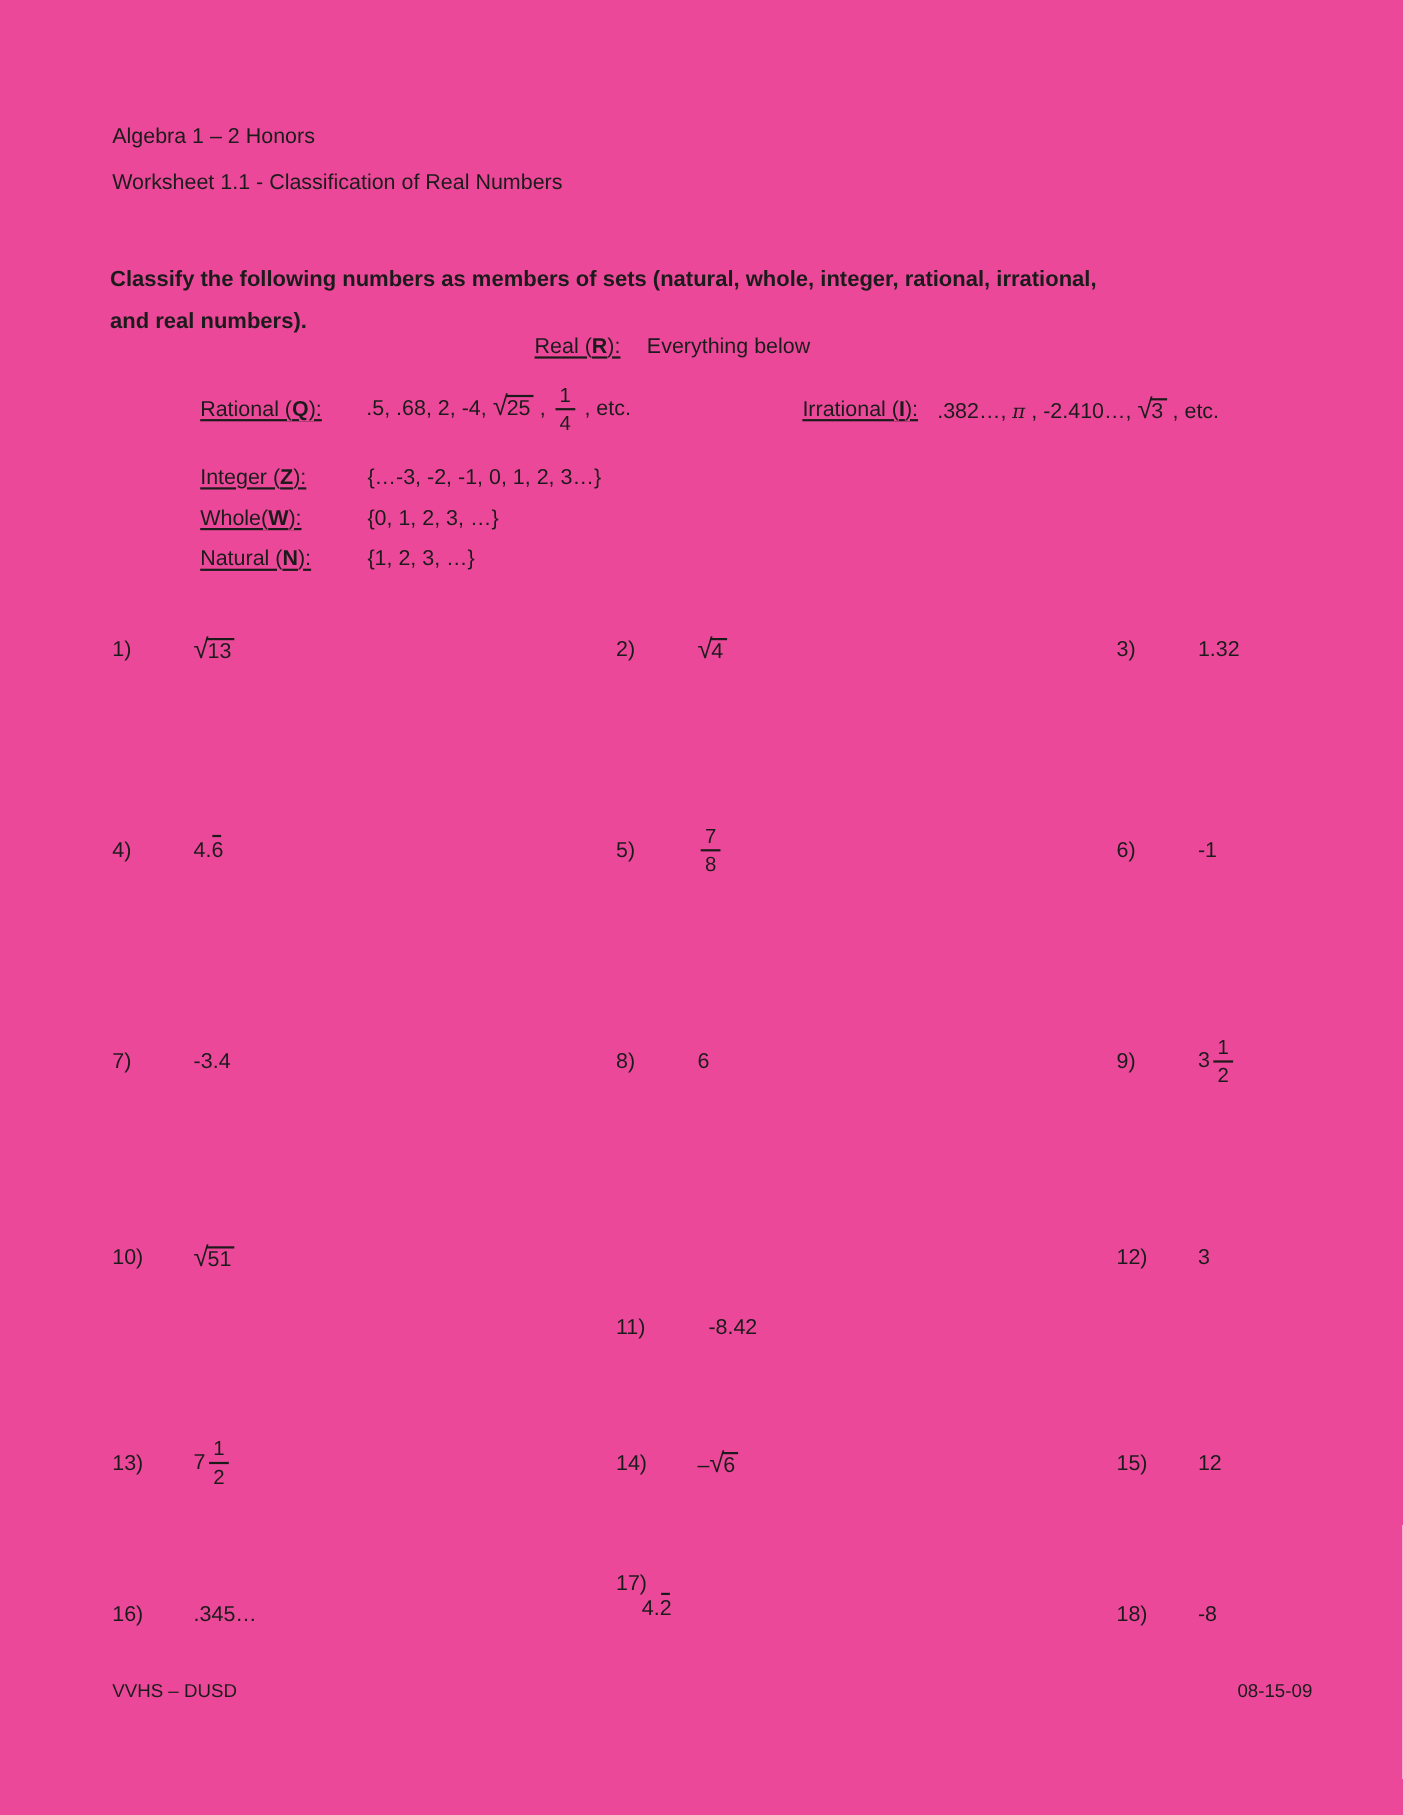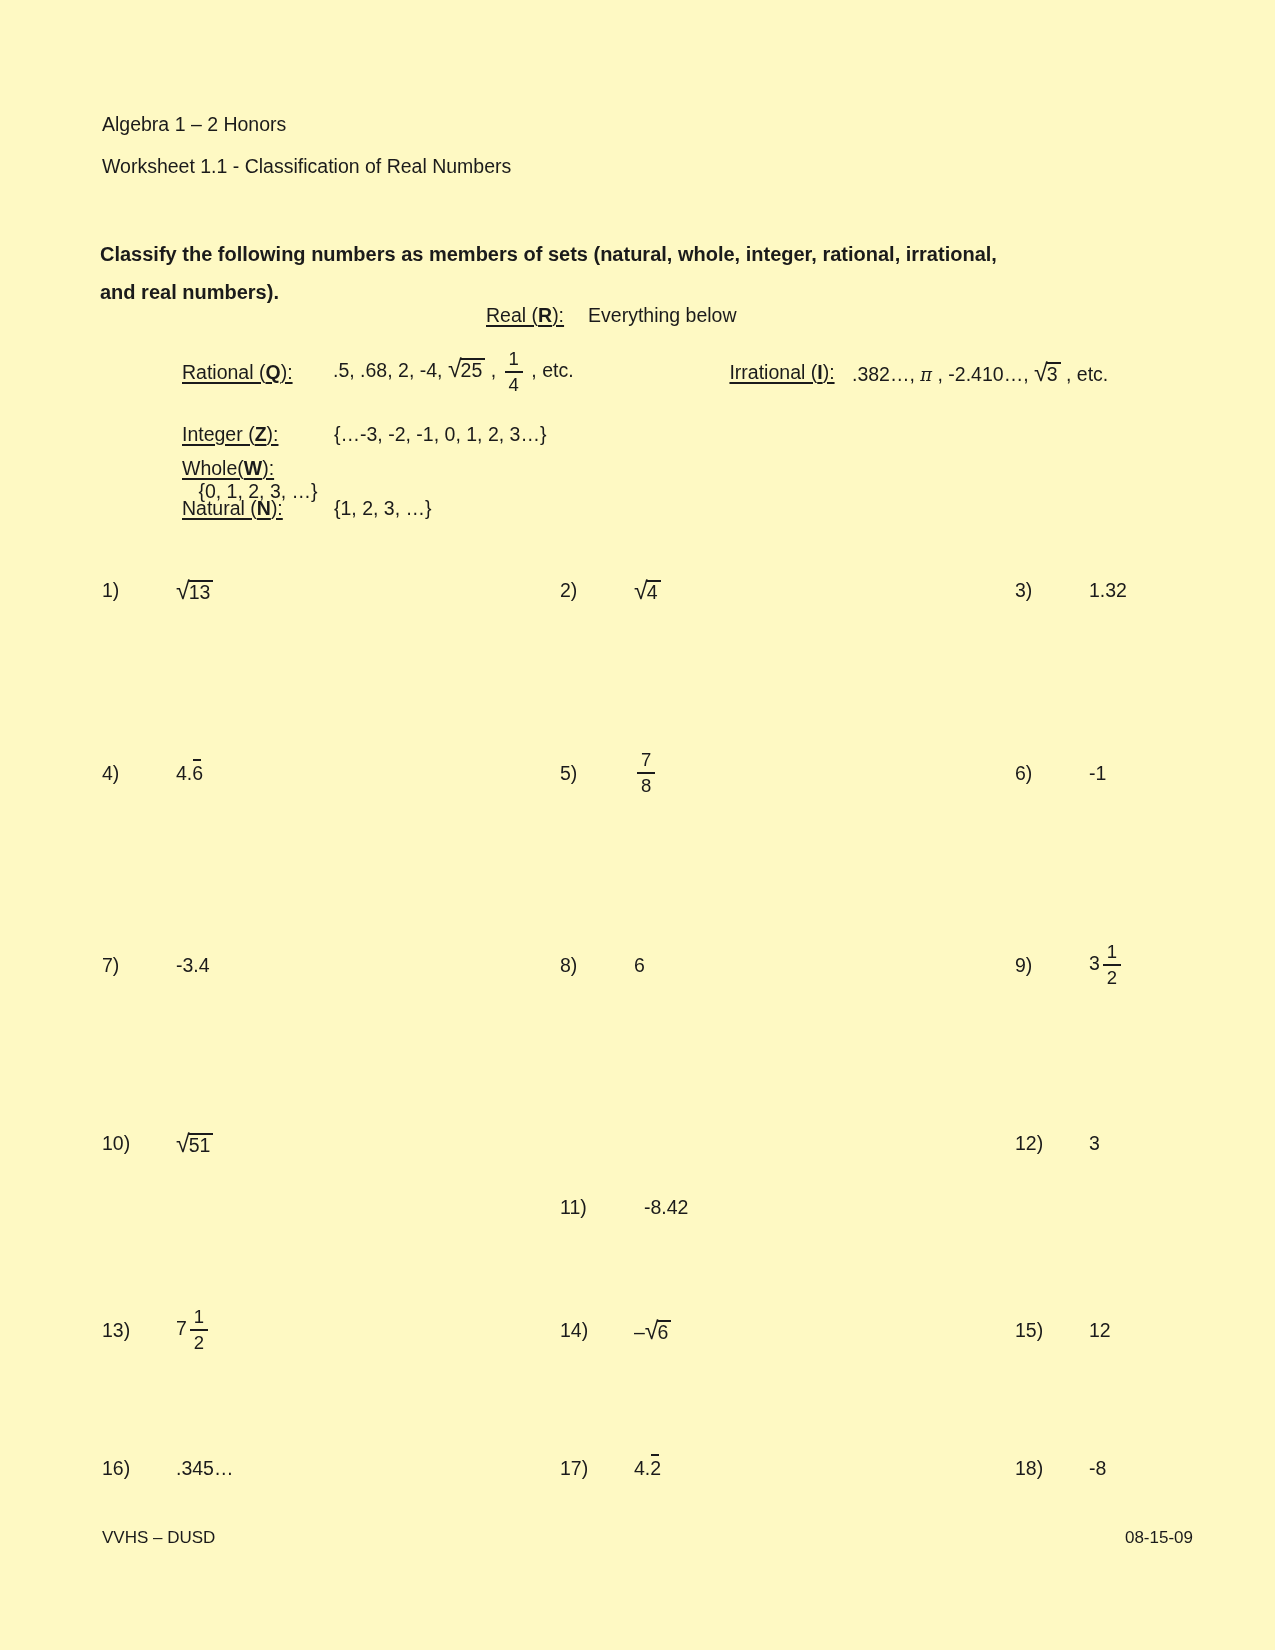--- a/index.html
+++ b/index.html
@@ -1,38 +1,38 @@
 <!DOCTYPE html>
 <html><head>
 <meta charset="utf-8">
 <style>
   html,body{margin:0;padding:0;background:#fafafa;}
   .page{
     position:relative;width:1275px;height:1650px;margin:0 auto;
-    background:#fef9c3;color:#1b1b1b;
+    background:#ec4899;color:#1b1b1b;
     font-family:"Liberation Sans","DejaVu Sans",sans-serif;
     font-size:19.5px;overflow:hidden;
   }
   
   .hleft{position:absolute;left:102px;top:103px;line-height:42px;}
   .hright{position:absolute;left:869px;top:103px;line-height:42px;}
   
   .instructions{position:absolute;left:100px;top:222px;font-weight:bold;font-size:20px;line-height:38px;margin-top:13px;}
   
   .def-label{text-decoration:underline;text-underline-offset:3px;text-decoration-thickness:1.5px;}
   .real-line{position:absolute;left:486px;top:304px;}
   .real-line .rv{margin-left:24px;}
   .def-row{position:absolute;display:flex;align-items:center;}
   .def-rational{left:182px;top:344px;height:56px;}
   .def-irrational{left:712px;top:344px;height:56px;text-align:center;}
   .def-rational .lblbox{width:151px;}
   .def-irrational .lblbox{width:140px;}
   .def-simple{left:182px;height:28px;}
   .def-integer{top:420px;}
-  .def-whole{top:457px;flex-direction:column;}
+  .def-whole{top:457px;}
   .def-natural{top:494px;}
   .def-simple .lblbox{width:152px;}
   .tk-ital{font-style:italic;font-family:"DejaVu Serif",serif;font-size:0.92em;}
   
   .sqrt{display:inline-block;white-space:nowrap;}
   .sqrt .sign{font-size:1.28em;}
   .sqrt .rcd{display:inline-block;border-top:2px solid currentColor;line-height:1.12;padding:0 3px 0 1px;margin-left:-2px;}
   .frac{display:inline-block;vertical-align:middle;text-align:center;line-height:1.08;margin:0 3px;font-size:0.95em;}
   .frac .fn{display:block;padding:0 4px 2px;}
   .frac .fd{display:block;border-top:2px solid currentColor;padding:2px 4px 0;}
@@ -150,21 +150,21 @@
         <span class="pval"><span>–</span><span class="sqrt"><span class="sign">√</span><span class="rcd">6</span></span></span>
       </div>
       <div class="pcell" style="top: 1290px; left: 1015px;">
         <span class="pnum">15)</span>
         <span class="pval"><span>12</span></span>
       </div>
       <div class="pcell" style="top: 1428px; left: 102px;">
         <span class="pnum">16)</span>
         <span class="pval"><span>.345…</span></span>
       </div>
-      <div class="pcell" style="top: 1428px; left: 560px;">
+      <div class="pcell" style="top: 1428px; left: 560px; flex-direction: column;">
         <span class="pnum">17)</span>
         <span class="pval"><span>4.</span><span class="over">2</span></span>
       </div>
       <div class="pcell" style="top: 1428px; left: 1015px;">
         <span class="pnum">18)</span>
         <span class="pval"><span>-8</span></span>
       </div>
     </div>
 
   <div class="footer">

